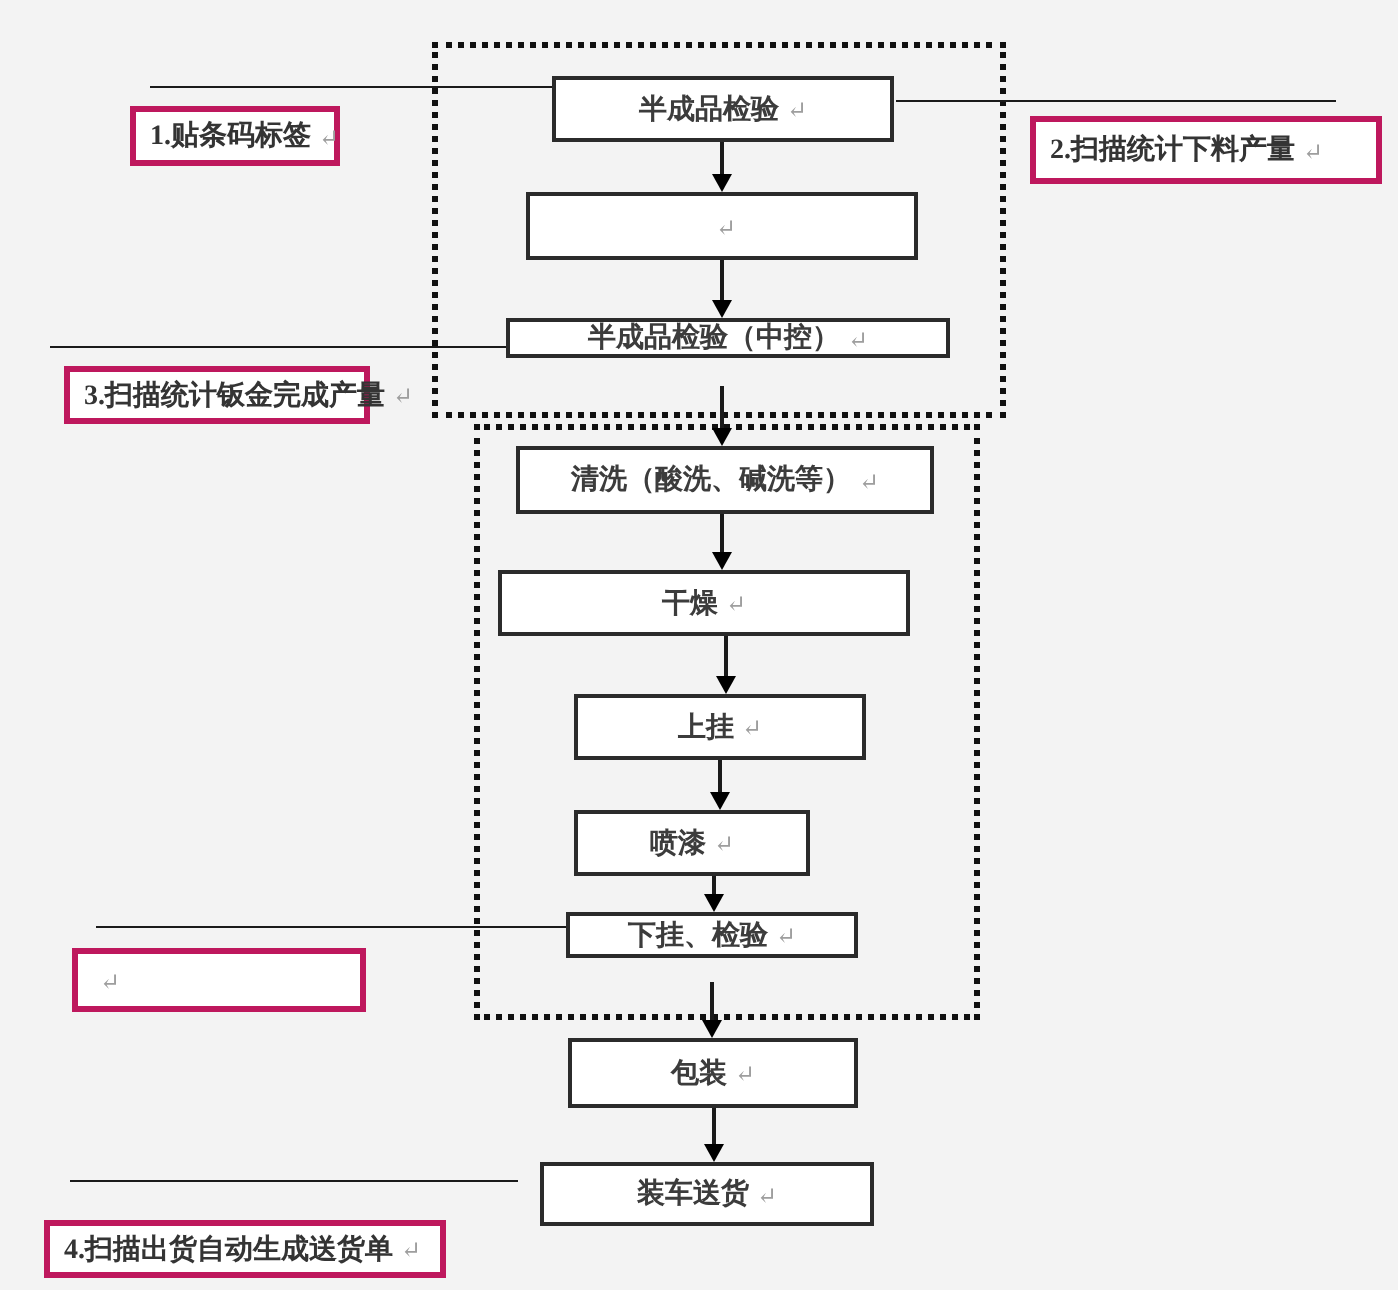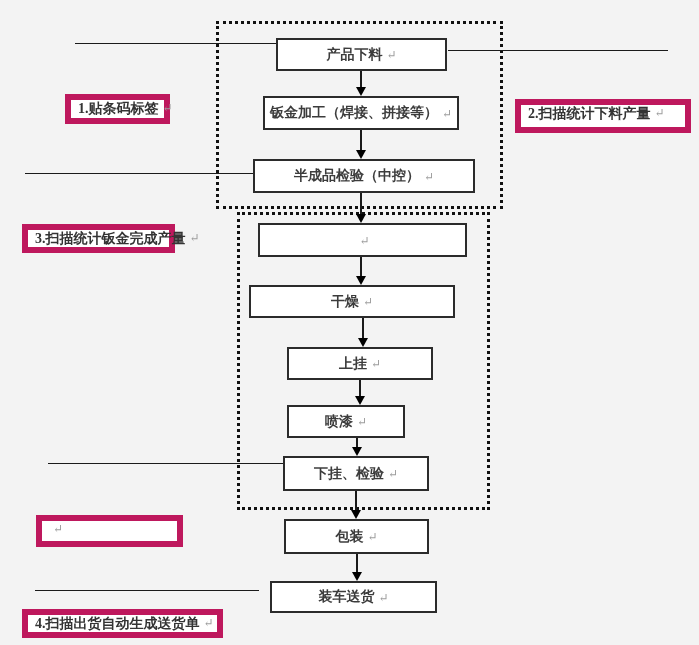--- a/index.html
+++ b/index.html
@@ -25,27 +25,26 @@
     border:2px solid #2b2b2b;
     display:flex;align-items:center;justify-content:center;
     font-size:14px;font-weight:bold;color:#3c3c3c;
     white-space:nowrap;
     z-index:3;
   }
   .side-label{
     position:absolute;
     box-sizing:border-box;
     background:#ffffff;
-    border:6px solid #be185d;
-    display:flex;justify-content:flex-start;
+    border:3px solid #be185d;
+    display:flex;align-items:center;justify-content:flex-start;
     padding-left:7px;
     font-size:14px;font-weight:bold;color:#343434;
     white-space:nowrap;
     z-index:3;
-    margin-top:41px;
   }
   .txt{display:inline-block;}
   .txt.u{}
   .ret{
     display:inline-block;
     color:#9e9e9e;
     font-size:12px;
     font-weight:normal;
     margin-left:4px;
     transform:translateY(1px);
@@ -99,54 +98,54 @@
   <div class="vline" style="left:356px;top:438px;height:14px"></div>
   <div class="arrow-down" style="left:352px;top:447px"></div>
 
   <div class="vline" style="left:355px;top:491px;height:24px"></div>
   <div class="arrow-down" style="left:351px;top:510px"></div>
 
   <div class="vline" style="left:356px;top:554px;height:23px"></div>
   <div class="arrow-down" style="left:352px;top:572px"></div>
 
   <div class="node" style="left:276px;top:38px;width:171px;height:33px">
-    <span class="txt">产品下料</span>
+    <span class="txt">半成品检验</span>
       <span class="ret">↵</span>
   </div>
 
   <div class="node" style="left:263px;top:96px;width:196px;height:34px">
-    <span class="txt">钣金加工（焊接、拼接等）</span>
       <span class="ret">↵</span>
   </div>
 
-  <div class="node" style="left:253px;top:159px;width:222px;height:34px">
+  <div class="node" style="left:253px;top:159px;width:222px;height:20px">
     <span class="txt">半成品检验（中控）</span>
       <span class="ret">↵</span>
   </div>
 
   <div class="node" style="left:258px;top:223px;width:209px;height:34px">
+    <span class="txt">清洗（酸洗、碱洗等）</span>
       <span class="ret">↵</span>
   </div>
 
   <div class="node" style="left:249px;top:285px;width:206px;height:33px">
     <span class="txt">干燥</span>
       <span class="ret">↵</span>
   </div>
 
   <div class="node" style="left:287px;top:347px;width:146px;height:33px">
     <span class="txt u">上挂</span>
       <span class="ret">↵</span>
   </div>
 
   <div class="node" style="left:287px;top:405px;width:118px;height:33px">
     <span class="txt">喷漆</span>
       <span class="ret">↵</span>
   </div>
 
-  <div class="node" style="left:283px;top:456px;width:146px;height:35px">
+  <div class="node" style="left:283px;top:456px;width:146px;height:23px">
     <span class="txt">下挂、检验</span>
       <span class="ret">↵</span>
   </div>
 
   <div class="node" style="left:284px;top:519px;width:145px;height:35px">
     <span class="txt">包装</span>
       <span class="ret">↵</span>
   </div>
 
   <div class="node" style="left:270px;top:581px;width:167px;height:32px">
@@ -157,27 +156,27 @@
   <div class="side-label" style="left:65px;top:53px;width:105px;height:30px">
     <span class="txt">1.贴条码标签</span>
       <span class="ret">↵</span>
   </div>
 
   <div class="side-label" style="left:515px;top:58px;width:176px;height:34px">
     <span class="txt">2.扫描统计下料产量</span>
       <span class="ret">↵</span>
   </div>
 
-  <div class="side-label" style="left:22px;top:183px;width:153px;height:29px">
+  <div class="side-label" style="left:32px;top:183px;width:153px;height:29px">
     <span class="txt">3.扫描统计钣金完成产量</span>
       <span class="ret">↵</span>
   </div>
 
   <div class="side-label" style="left:36px;top:474px;width:147px;height:32px">
       <span class="ret">↵</span>
   </div>
 
-  <div class="side-label" style="left:22px;top:568px;width:201px;height:29px">
+  <div class="side-label" style="left:22px;top:610px;width:201px;height:29px">
     <span class="txt">4.扫描出货自动生成送货单</span>
       <span class="ret">↵</span>
   </div>
 
 </div>
 
 </body></html>

